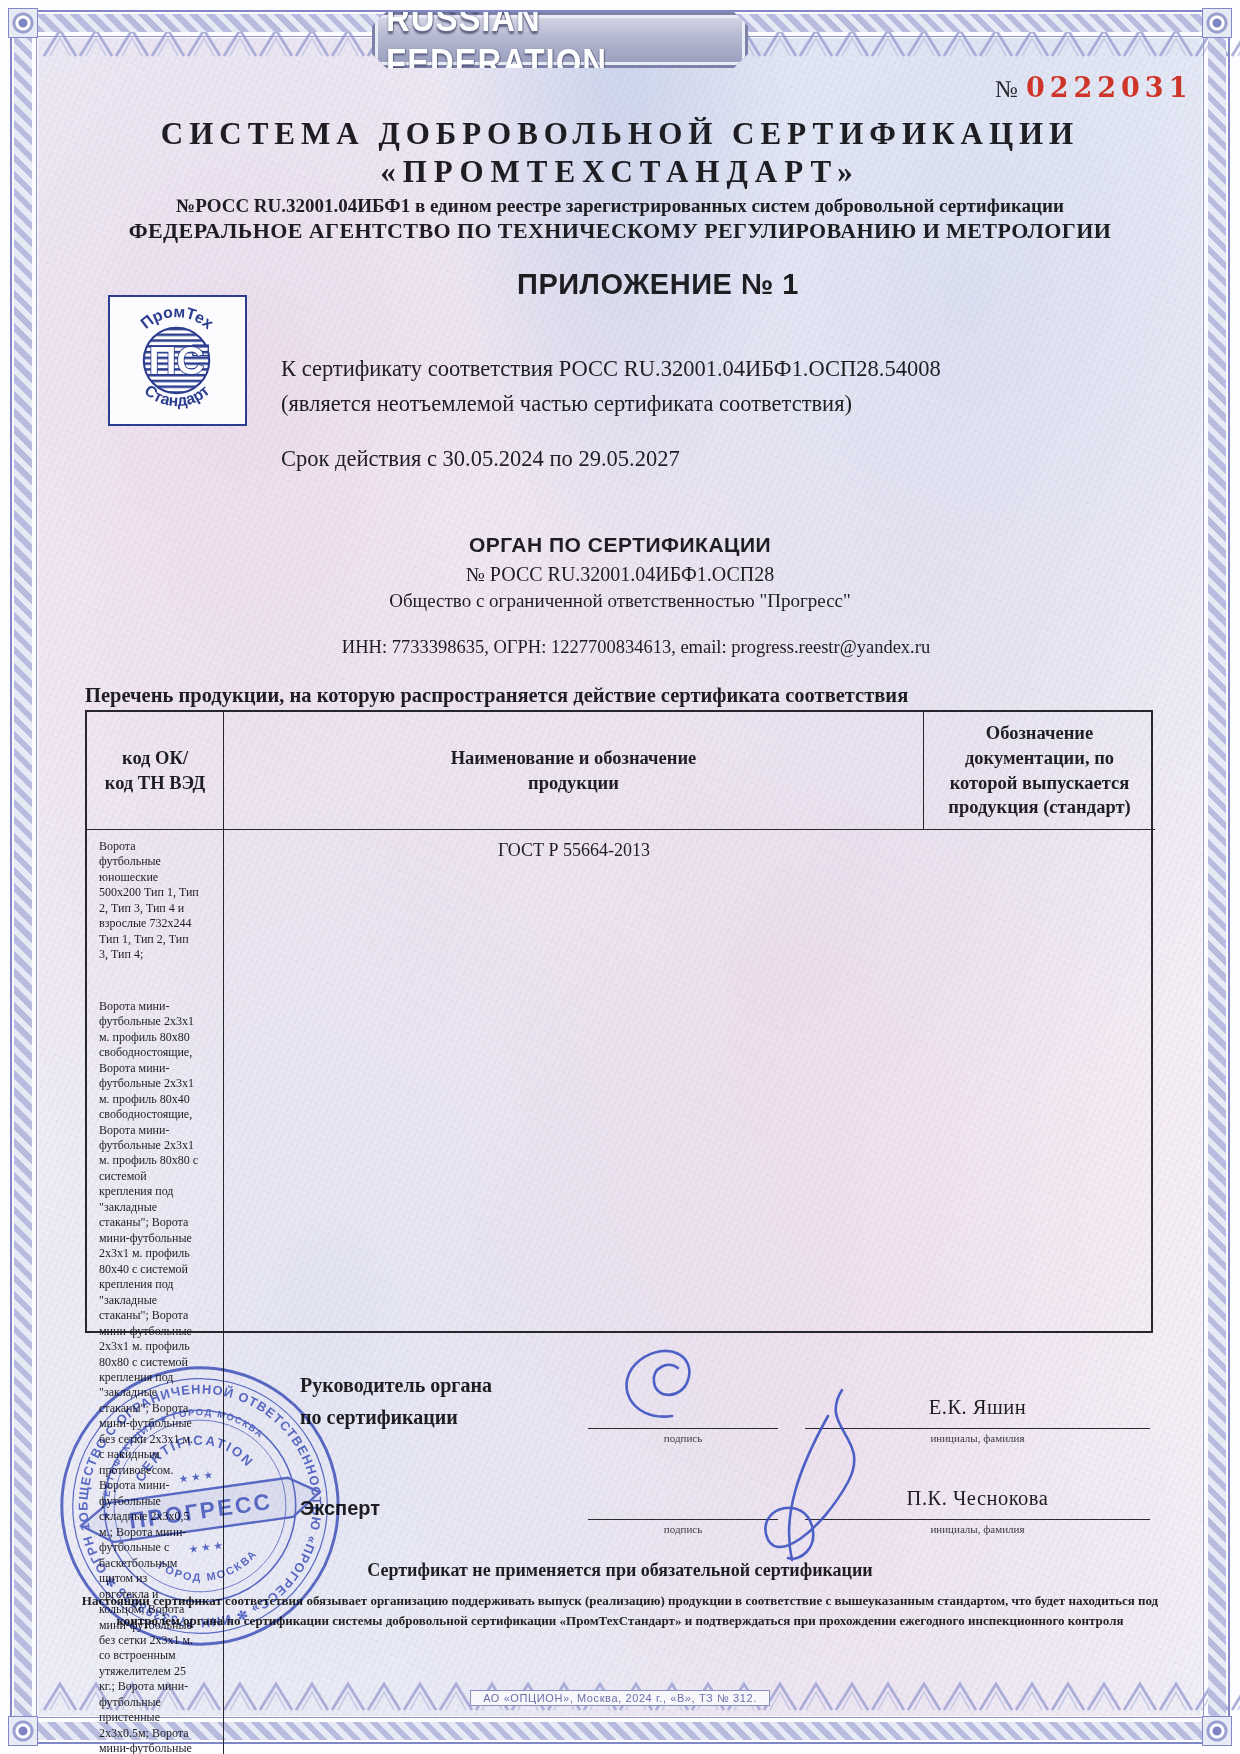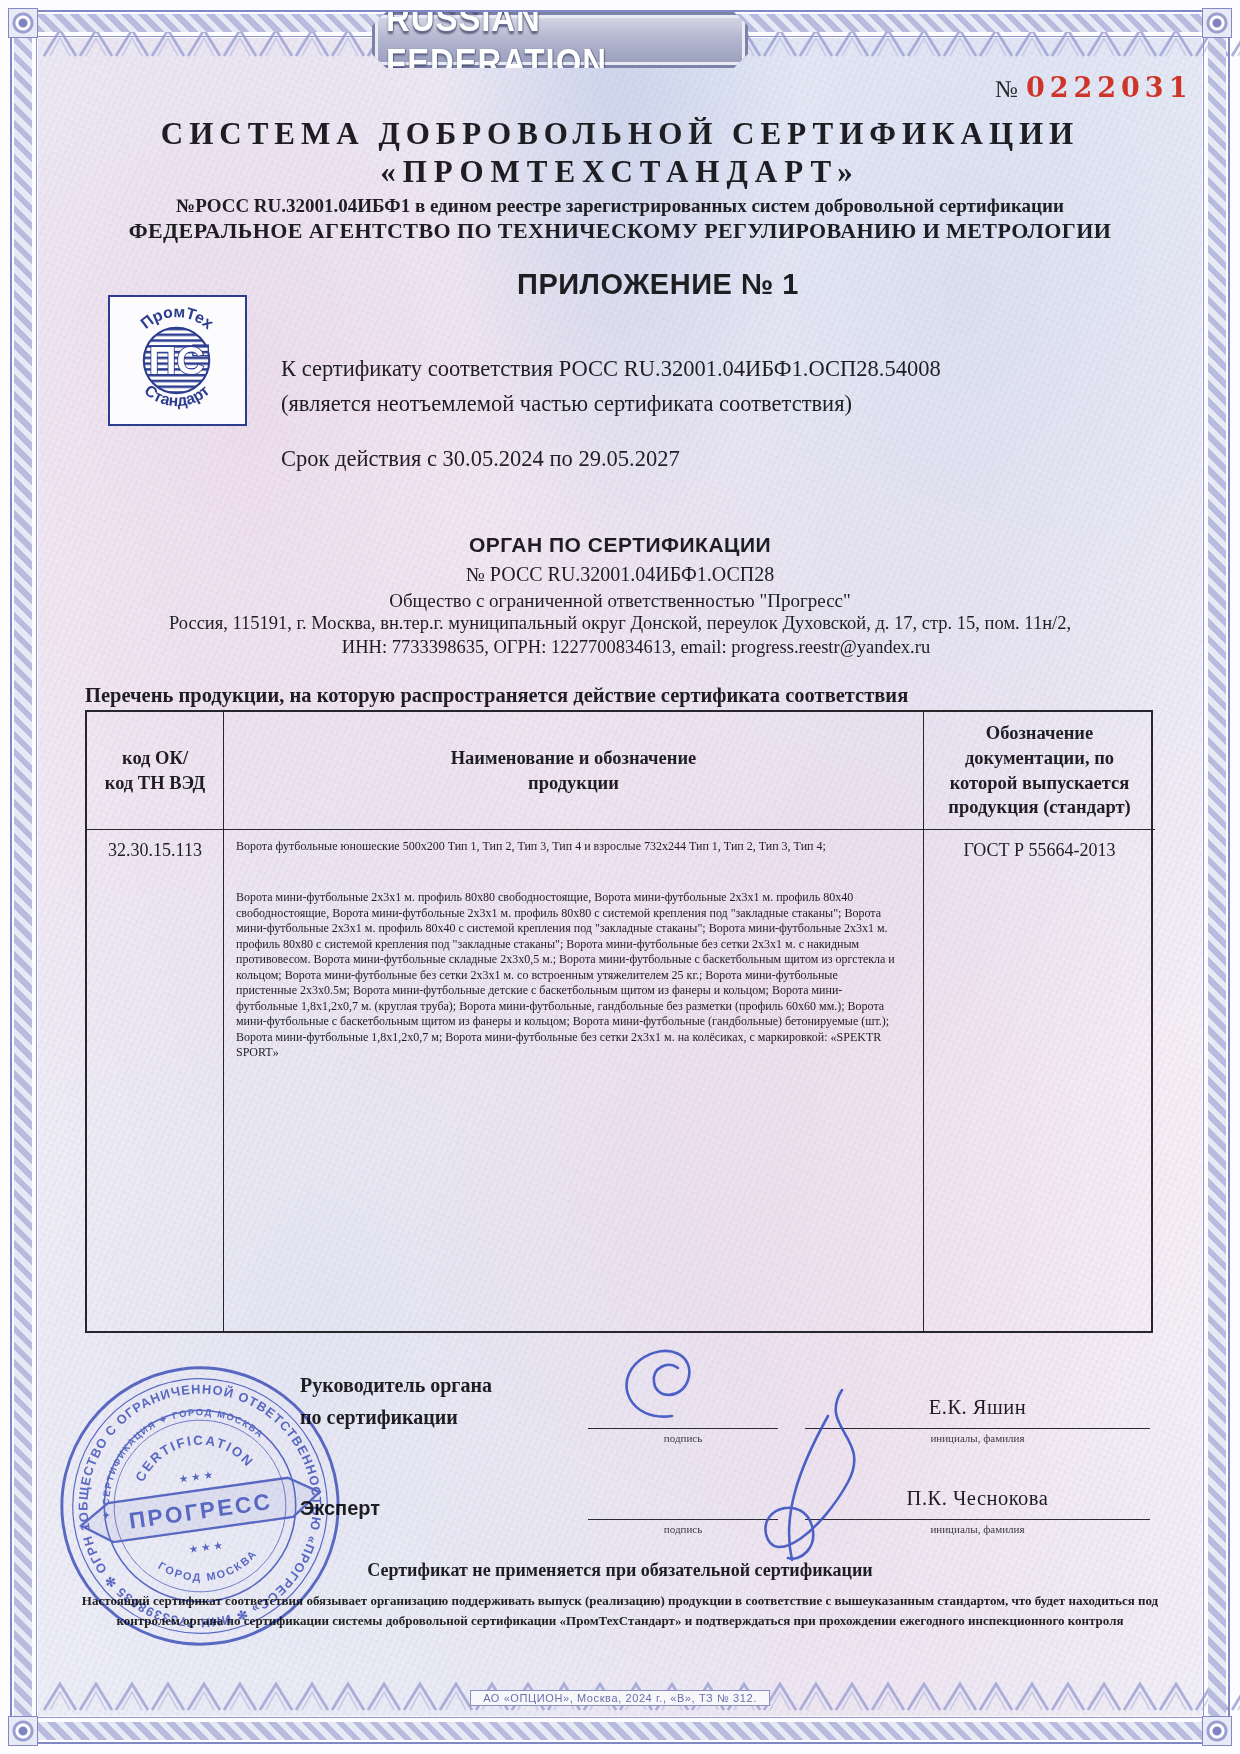--- a/index.html
+++ b/index.html
@@ -178,35 +178,33 @@
     </svg>
   </div>
 
   <div class="abs cert-ref">К сертификату соответствия РОСС RU.32001.04ИБФ1.ОСП28.54008</div>
   <div class="abs cert-note">(является неотъемлемой частью сертификата соответствия)</div>
   <div class="abs validity">Срок действия с 30.05.2024 по 29.05.2027</div>
 
   <div class="abs center org-heading">ОРГАН ПО СЕРТИФИКАЦИИ</div>
   <div class="abs center org-number">№ РОСС RU.32001.04ИБФ1.ОСП28</div>
   <div class="abs center org-name">Общество с ограниченной ответственностью "Прогресс"</div>
-  <div class="abs center org-address">Россия, 115191, г. Москва, вн.тер.г. муниципальный округ Донской, переулок Духовской, д. 17, стр. 15, пом. 11н/2,</div>
   <div class="abs center org-contact">ИНН: 7733398635, ОГРН: 1227700834613, email: progress.reestr@yandex.ru</div>
 
   <div class="abs section-title">Перечень продукции, на которую распространяется действие сертификата соответствия</div>
 
   <div class="ptable">
     <div class="cell th c1 prewrap">код ОК/
 код ТН ВЭД</div>
     <div class="cell th c2 prewrap">Наименование и обозначение
 продукции</div>
     <div class="cell th c3 prewrap">Обозначение
 документации, по
 которой выпускается
 продукция (стандарт)</div>
-    <div class="cell td c1 code">32.30.15.113</div>
     <div class="cell td c2 name">
       <p>Ворота футбольные юношеские 500х200 Тип 1, Тип 2, Тип 3, Тип 4 и взрослые 732х244 Тип 1, Тип 2, Тип 3, Тип 4;</p>
       <p>Ворота мини-футбольные 2х3х1 м. профиль 80х80 свободностоящие, Ворота мини-футбольные 2х3х1 м. профиль 80х40 свободностоящие, Ворота мини-футбольные 2х3х1 м. профиль 80х80 с системой крепления под "закладные стаканы"; Ворота мини-футбольные 2х3х1 м. профиль 80х40 с системой крепления под "закладные стаканы"; Ворота мини-футбольные 2х3х1 м. профиль 80х80 с системой крепления под "закладные стаканы"; Ворота мини-футбольные без сетки 2х3х1 м. с накидным противовесом. Ворота мини-футбольные складные 2х3х0,5 м.; Ворота мини-футбольные с баскетбольным щитом из оргстекла и кольцом; Ворота мини-футбольные без сетки 2х3х1 м. со встроенным утяжелителем 25 кг.; Ворота мини-футбольные пристенные 2х3х0.5м; Ворота мини-футбольные детские с баскетбольным щитом из фанеры и кольцом; Ворота мини-футбольные 1,8х1,2х0,7 м. (круглая труба); Ворота мини-футбольные, гандбольные без разметки (профиль 60х60 мм.); Ворота мини-футбольные с баскетбольным щитом из фанеры и кольцом; Ворота мини-футбольные (гандбольные) бетонируемые (шт.); Ворота мини-футбольные 1,8х1,2х0,7 м; Ворота мини-футбольные без сетки 2х3х1 м. на колёсиках, с маркировкой: «SPEKTR SPORT»</p>
     </div>
     <div class="cell td c3 std">ГОСТ Р 55664-2013</div>
   </div>
 
   <div class="abs role role1 prewrap">Руководитель органа
 по сертификации</div>
   <div class="abs role role2">Эксперт</div>

